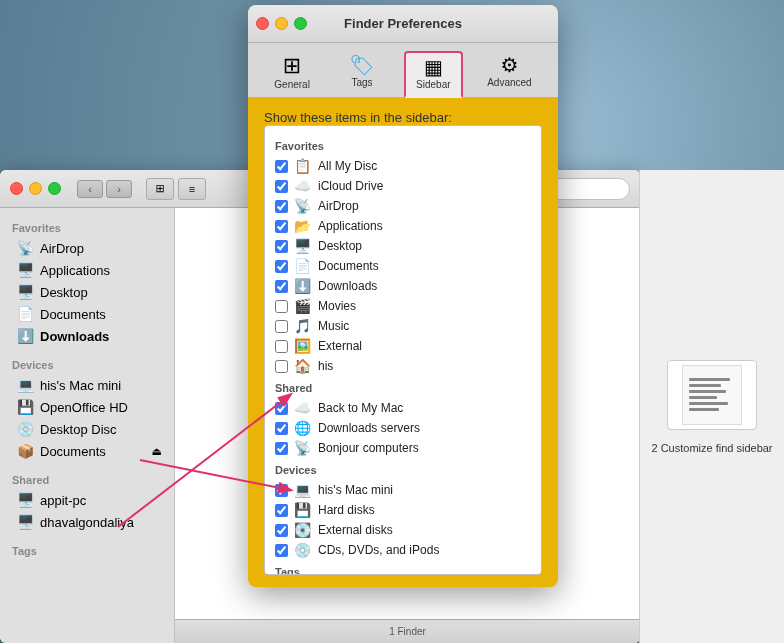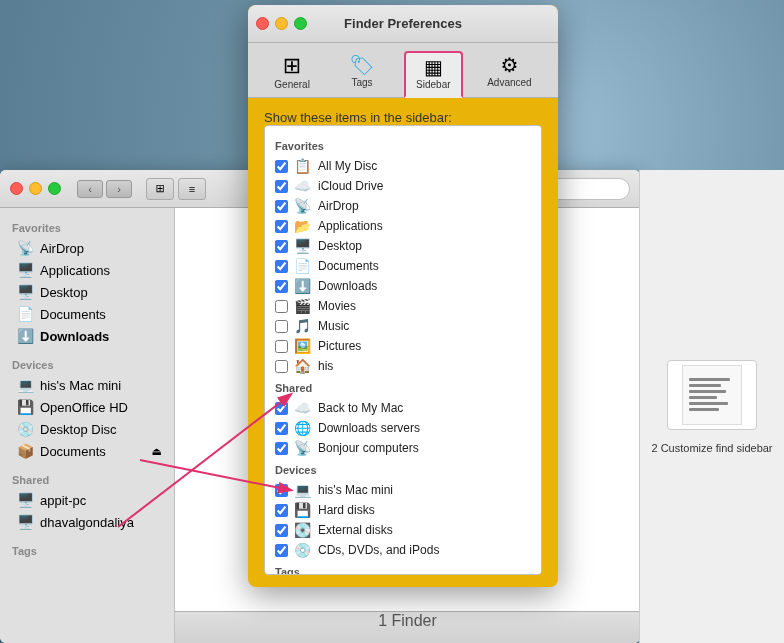--- a/index.html
+++ b/index.html
@@ -319,26 +319,27 @@
       position: absolute;
       top: 0; left: 0;
       width: 784px;
       height: 643px;
       z-index: 20;
       pointer-events: none;
     }
 
     
     .finder-statusbar {
-      height: 32px;
+      height: 24px;
       background: linear-gradient(to bottom, #e0e0e0, #d0d0d0);
       border-top: 1px solid #b0b0b0;
       display: flex;
+      align-items: center;
       justify-content: center;
-      font-size: 16px;
+      font-size: 10px;
       color: #555;
     }
   </style>
 </head>
 <body>
 
 <div style="position:absolute;inset:0;background:radial-gradient(ellipse at 70% 20%, #9abdd4 0%, #6b8fa3 40%, #4a6e85 100%);z-index:0;"></div>
 
 <div class="finder-window">
   <div class="finder-titlebar">
@@ -514,21 +515,21 @@
         <span class="item-label">Movies</span>
       </div>
       <div class="check-item">
         <input type="checkbox" style="">
         <span class="item-icon">🎵</span>
         <span class="item-label">Music</span>
       </div>
       <div class="check-item">
         <input type="checkbox" style="">
         <span class="item-icon">🖼️</span>
-        <span class="item-label">Pictures</span>
+        <span class="item-label">External</span>
       </div>
       <div class="check-item">
         <input type="checkbox" style="">
         <span class="item-icon">🏠</span>
         <span class="item-label">his</span>
       </div>
 
       <div class="section-heading" style="margin-top:6px;">Shared</div>
       <div class="check-item">
         <input type="checkbox" checked="" style="">

